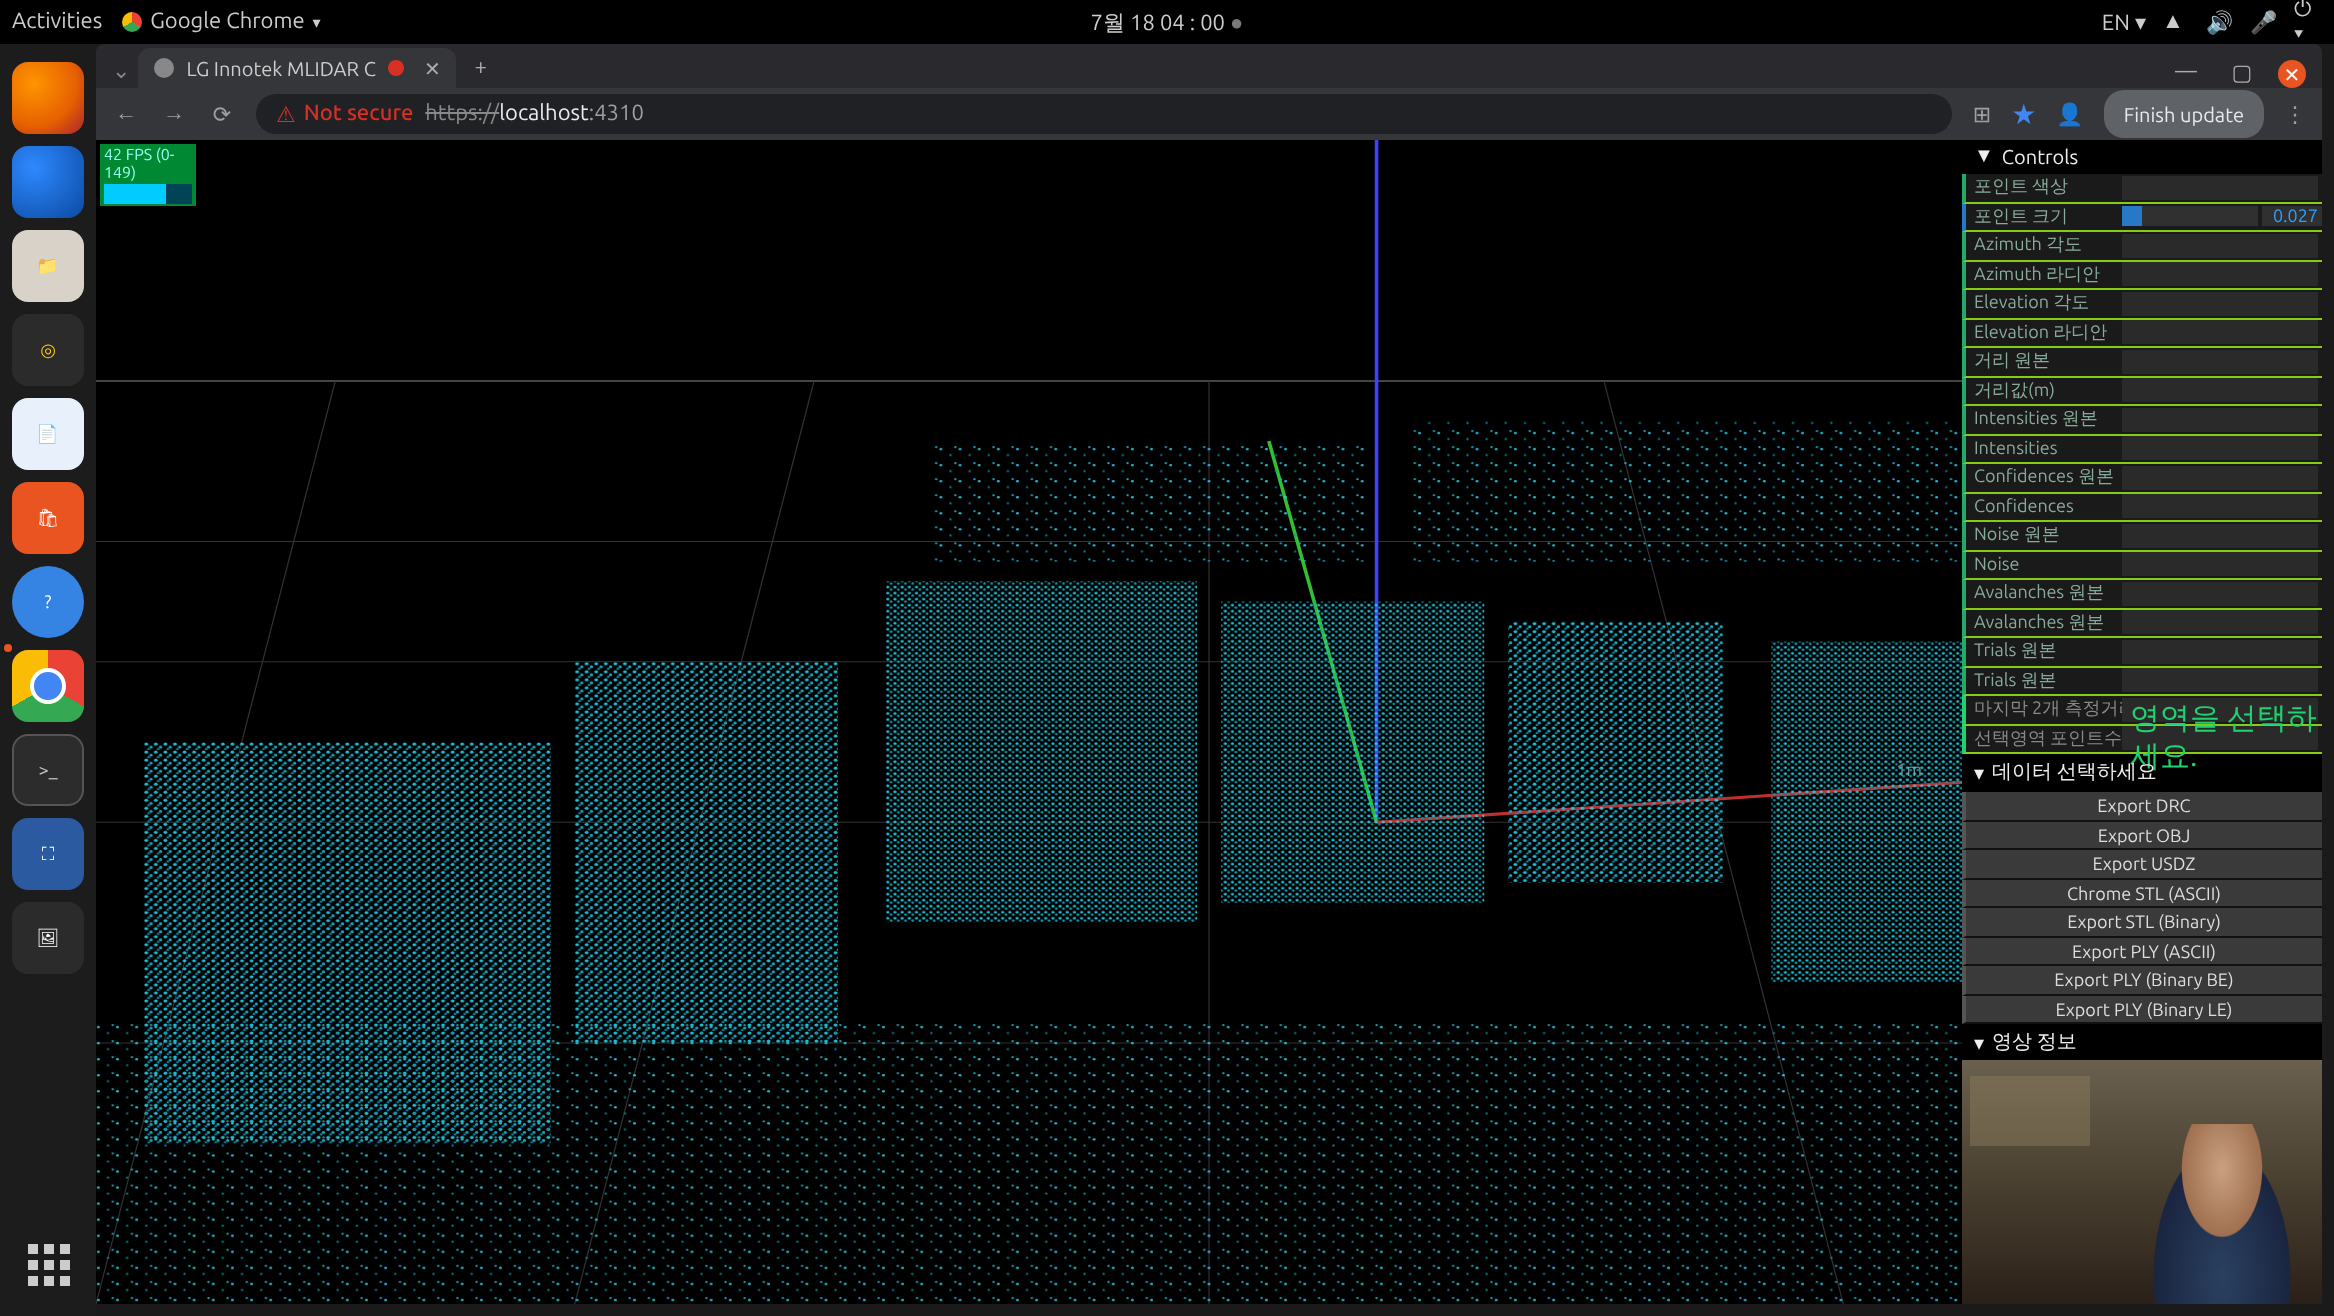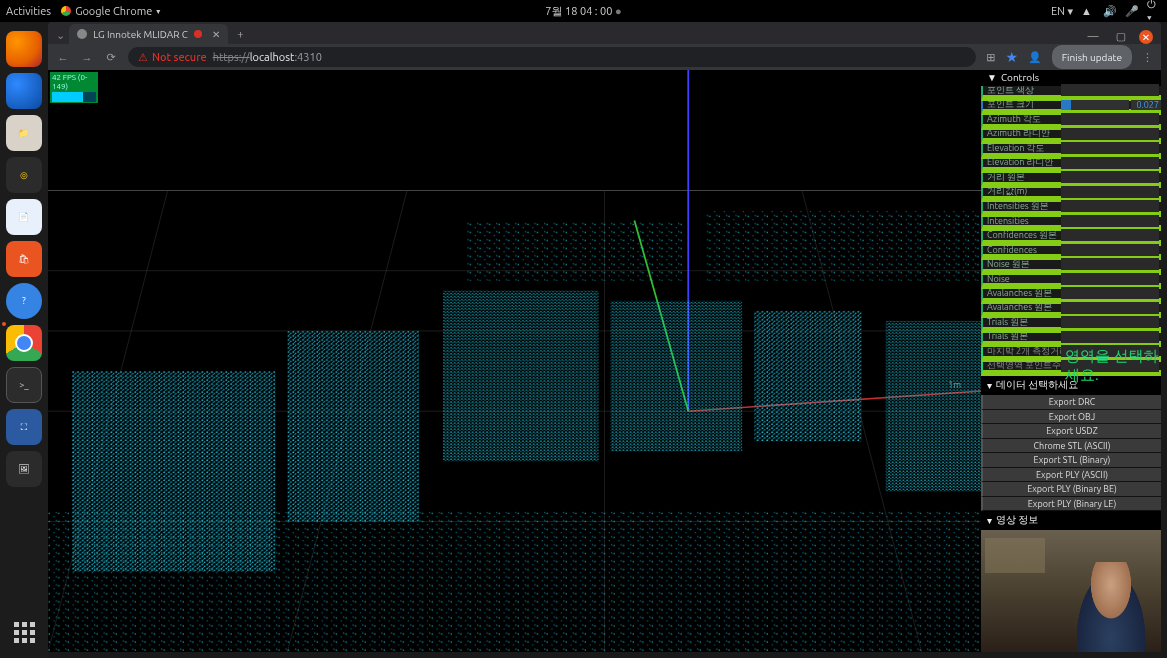--- a/index.html
+++ b/index.html
@@ -64,21 +64,21 @@
 .fps .bar{height:10px;background:linear-gradient(to right,#0cf 70%,#045 70%);margin-top:1px;}
 .axis-label{position:absolute;right:200px;top:310px;color:#888;font-size:9px;}
 
 
 .cloud{position:absolute;inset:0;}
 .cloud svg{width:100%;height:100%;}
 
 
 .gui{position:absolute;right:0;top:0;width:180px;bottom:0;background:#1a1a1a;color:#aaa;font-size:9px;overflow:hidden;z-index:35;}
 .gui .folder{background:#000;color:#eee;padding:2px 6px;border-bottom:1px solid #000;display:flex;align-items:center;gap:4px;font-size:10px;}
-.gui .row{display:flex;align-items:center;height:14.5px;border-bottom:6px solid #84cc16;border-left:2px solid #2a6;}
+.gui .row{display:flex;align-items:center;height:14.5px;border-bottom:1px solid #84cc16;border-left:2px solid #2a6;}
 .gui .row .lbl{width:78px;padding-left:4px;color:#8a9;overflow:hidden;white-space:nowrap;}
 .gui .row .ctrl{flex:1;background:#2a2a2a;height:12px;margin-right:2px;display:flex;align-items:center;}
 .gui .row.num{border-left-color:#2878c8;}
 .gui .row.num .slider{flex:1;background:#303030;height:10px;position:relative;margin-right:2px;}
 .gui .row.num .slider .fill{position:absolute;left:0;top:0;bottom:0;background:#2878c8;}
 .gui .row.num .val{width:30px;background:#303030;color:#2fa0ff;font-size:9px;text-align:right;padding-right:2px;}
 .gui .row.text{border-left-color:#1ed36f;}
 .gui .row.text .ctrl{color:#1ed36f;padding-left:4px;font-size:15px;}
 .gui .btn{background:#3a3a3a;color:#ddd;text-align:center;height:14.5px;line-height:14.5px;border-bottom:1px solid #111;font-size:9px;border-left:2px solid #555;}
 

